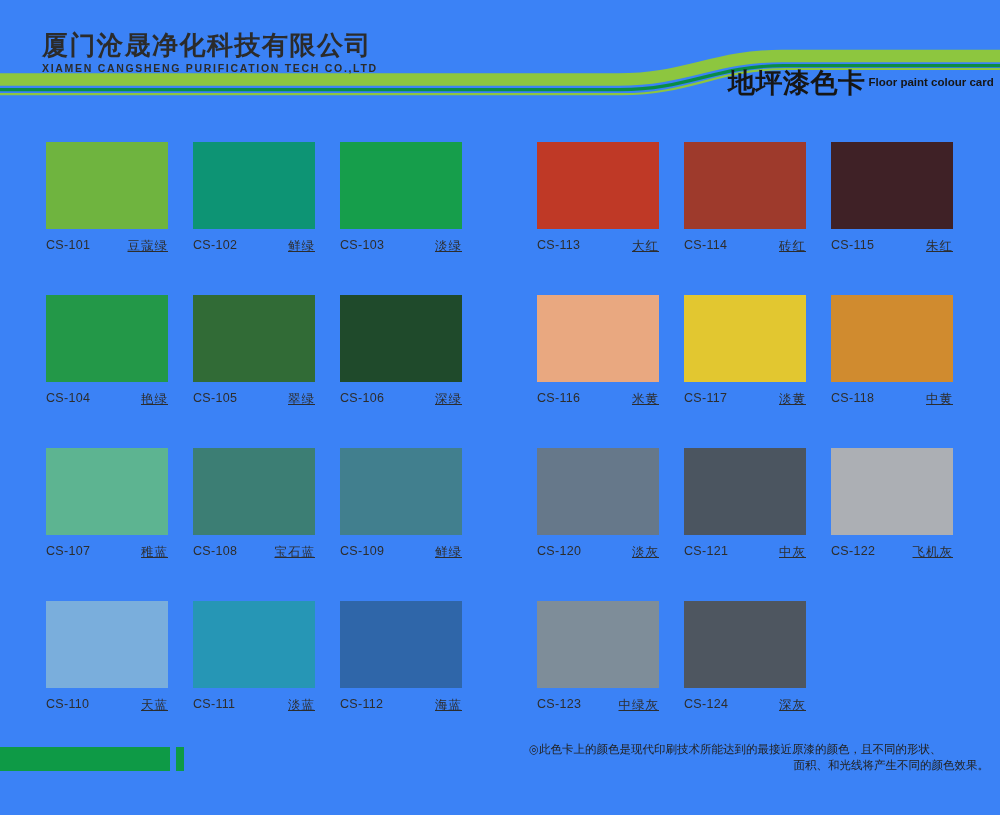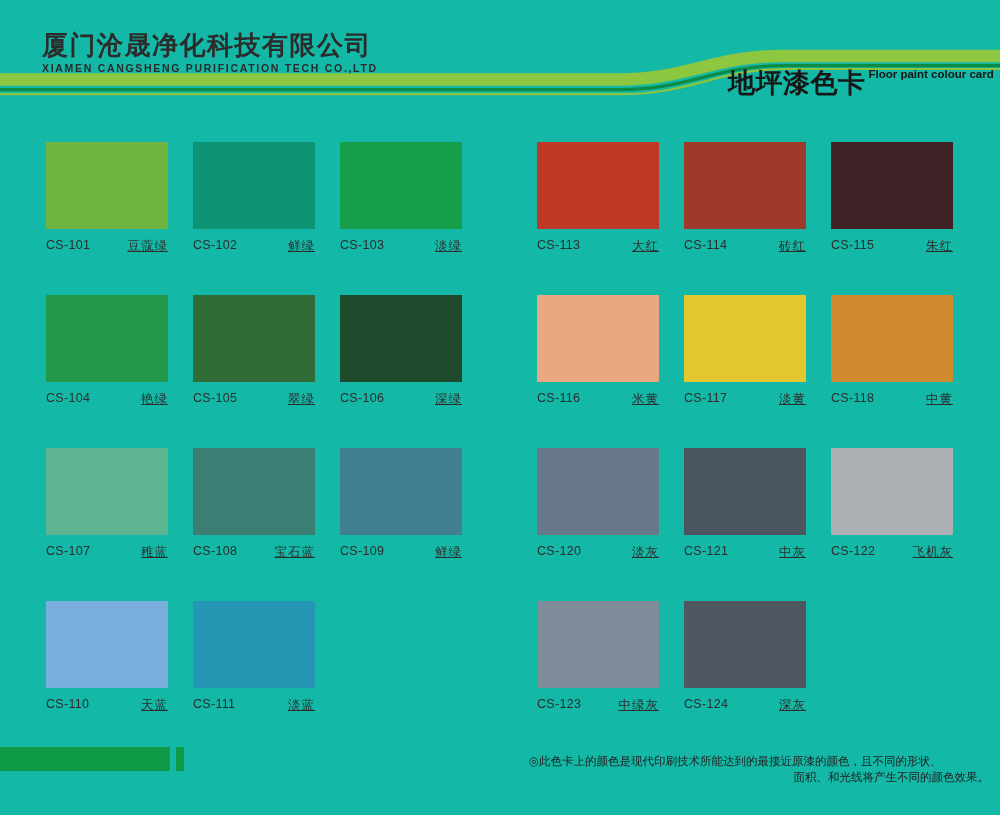--- a/index.html
+++ b/index.html
@@ -1,41 +1,41 @@
 <!DOCTYPE html>
 <html><head>
 <meta charset="utf-8">
 <style>
   html,body{margin:0;padding:0;background:#fff;}
   body{font-family:"Liberation Sans","DejaVu Sans",sans-serif;}
-  #page{position:relative;width:1000px;height:815px;background:#14b8a6;overflow:hidden;}
+  #page{position:relative;width:1000px;height:815px;background:#3b82f6;overflow:hidden;}
 
   
   #logo-block{position:absolute;left:42px;top:32px;}
   .company-cn{font-size:26px;font-weight:bold;color:#2b2b2b;letter-spacing:1.5px;line-height:26px;white-space:nowrap;}
   .company-en{font-size:10.5px;font-weight:bold;color:#2b2b2b;letter-spacing:1.7px;margin-top:4px;white-space:nowrap;}
   #swoosh{position:absolute;left:0;top:0;width:1000px;height:110px;}
-  #title-block{position:absolute;left:728px;top:68px;display:flex;align-items:flex-start;white-space:nowrap;}
+  #title-block{position:absolute;left:728px;top:68px;display:flex;align-items:center;white-space:nowrap;}
   .title-cn{font-size:27px;font-weight:bold;color:#161616;line-height:30px;letter-spacing:0.5px;}
   .title-en{font-size:11.5px;font-weight:bold;color:#161616;margin-left:3px;margin-bottom:2px;}
 
   
   .grid{position:absolute;top:142px;display:grid;grid-template-columns:repeat(3,122px);column-gap:25px;row-gap:43px;}
   #grid-left{left:46px;}
   #grid-right{left:537px;}
   .cell{width:122px;height:110px;}
   .swatch{width:122px;height:87px;}
   .label{display:flex;justify-content:space-between;align-items:flex-start;margin-top:9px;font-size:12.5px;color:#2d2d2d;}
   .code{letter-spacing:0.3px;}
   .cname{letter-spacing:1px;text-decoration:underline;}
 
   
   #footer-bar{position:absolute;left:0;top:747px;width:170px;height:24px;}
   #footer-bar-small{position:absolute;left:176px;top:747px;width:8px;height:24px;}
-  #note{position:absolute;left:529px;top:742px;width:460px;font-size:11.5px;color:#222;line-height:15.5px;margin-top:12px;}
+  #note{position:absolute;left:529px;top:742px;width:460px;font-size:11.5px;color:#222;line-height:15.5px;}
   #note .line2{padding-left:13px;text-align:right;}
 </style>
 </head>
 <body>
 
 <div id="page">
 
   <svg id="swoosh" viewBox="0 0 1000 110" preserveAspectRatio="none">
     <path d="M0,79.5 H618 C686,79.5 714,56 782,56 H1000" fill="none" stroke-width="12.5" stroke="#8DC63F"></path>
     <path d="M0,89.7 H620 C688,89.7 716,65.6 784,65.6 H1000" fill="none" stroke-width="3.2" stroke="#0A8C44"></path>
@@ -134,20 +134,27 @@
   </div>
 
   <div class="cell">
     <div class="swatch" style="background: rgb(38, 150, 181);"></div>
     <div class="label">
       <span class="code">CS-111</span>
       <span class="cname">淡蓝</span>
     </div>
   </div>
 
+  <div class="cell">
+    <div class="swatch" style="background: rgb(47, 102, 169);"></div>
+    <div class="label">
+      <span class="code">CS-112</span>
+      <span class="cname">海蓝</span>
+    </div>
+  </div>
 </div>
   <div class="grid" id="grid-right">
   <div class="cell">
     <div class="swatch" style="background: rgb(191, 57, 38);"></div>
     <div class="label">
       <span class="code">CS-113</span>
       <span class="cname">大红</span>
     </div>
   </div>
 

